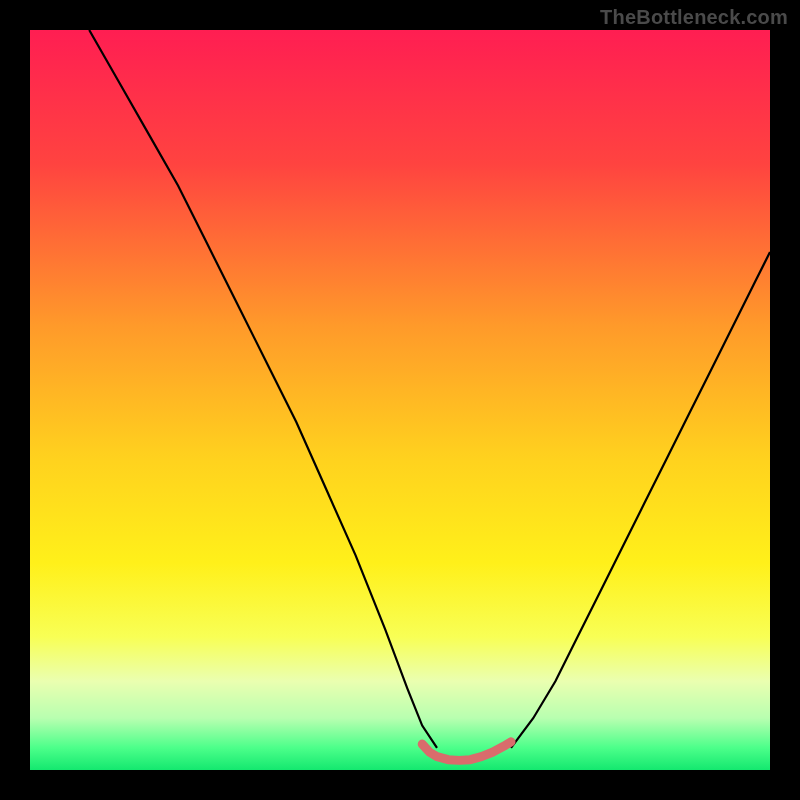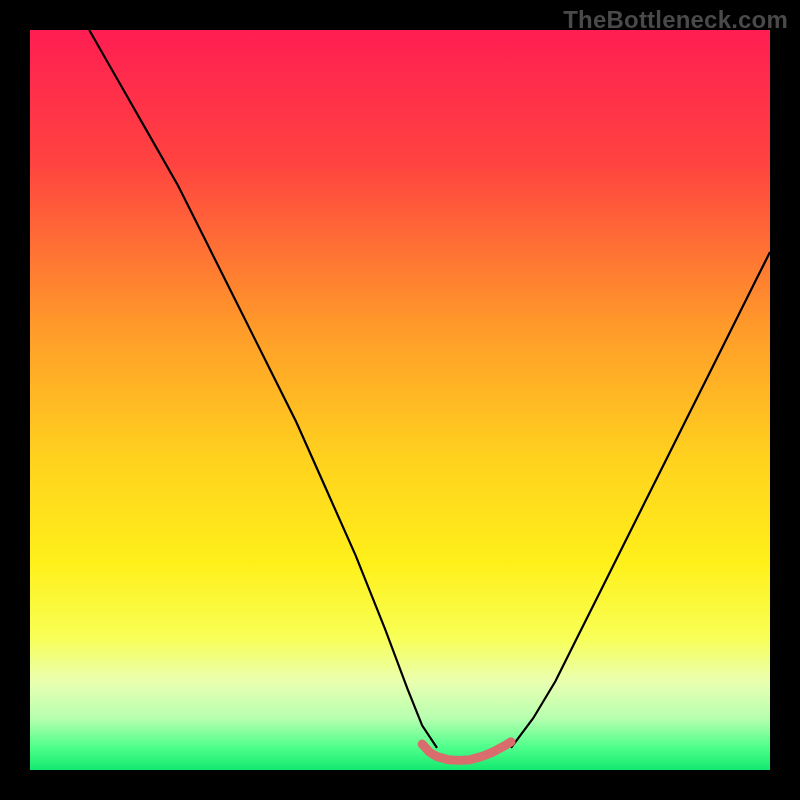--- a/index.html
+++ b/index.html
@@ -23,21 +23,21 @@
     top: 30px;
     width: 740px;
     height: 740px;
     overflow: hidden;
   }
   .watermark {
     position: absolute;
     top: 6px;
     right: 12px;
     color: #4a4a4a;
-    font-size: 24px;
+    font-size: 20px;
     font-weight: 600;
     letter-spacing: 0.2px;
     z-index: 10;
   }
   svg {
     display: block;
   }
 </style>
 </head>
 <body>

